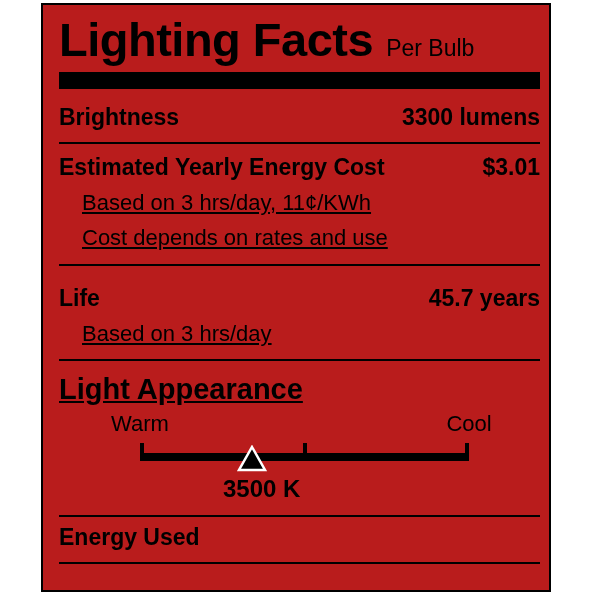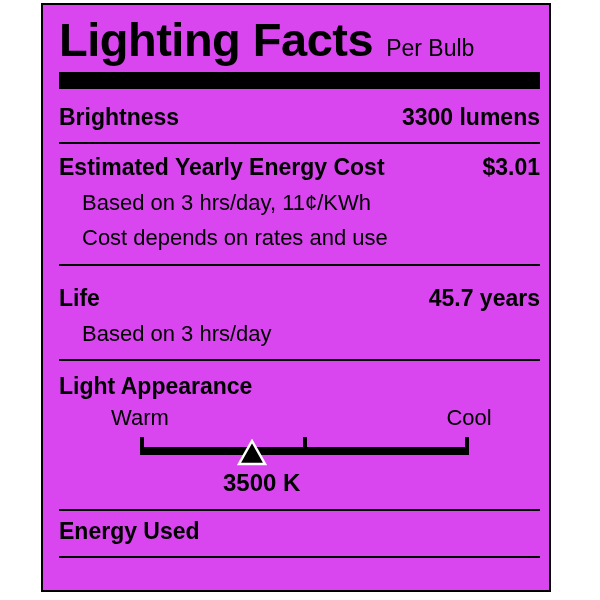--- a/index.html
+++ b/index.html
@@ -7,39 +7,39 @@
     width: 600px; height: 600px;
     background: #ffffff;
     font-family: "Liberation Sans", sans-serif;
     color: #000000;
   }
   .label-box {
     position: absolute;
     left: 41px; top: 3px;
     width: 510px; height: 589px;
     border: 2px solid #000;
-    background: #d946ef;
+    background: #b91c1c;
     padding: 5px 9px 0 16px;
   }
   .header { display: flex; align-items: baseline; gap: 13px; padding-top: 2px; }
   .title { font-size: 47px; font-weight: bold; letter-spacing: -0.5px; white-space: nowrap; }
   .subtitle { font-size: 23px; white-space: nowrap; }
   .black-bar { height: 17px; background: #000; margin-top: 5px; }
   .section { border-bottom: 2px solid #000; }
   .row-main {
     display: flex; justify-content: space-between; align-items: baseline;
     font-weight: bold; font-size: 23px;
   }
   .sec-brightness { padding: 15px 0 11px; }
   .sec-energy-cost { padding: 10px 0 13px; }
   .sec-life { padding: 19px 0 12px; }
   .sec-light-appearance { padding: 12px 0 13px; }
   .sec-energy-used { padding: 7px 0 11px; }
-  .note { font-size: 22px; padding-left: 23px; margin-top: 9px; }
-  .la-heading { font-size: 23px; font-weight: bold; }
+  .note { font-size: 22px; padding-left: 23px; margin-top: 9px; text-decoration: underline; }
+  .la-heading { font-size: 29px; font-weight: bold; text-decoration: underline; }
   .scale-area { position: relative; margin-left: 81px; width: 329px; }
   .warmcool-row { position: relative; height: 25px; margin-top: 5px; font-size: 22px; }
   .warmcool-row .wc-label { position: absolute; transform: translateX(-50%); white-space: nowrap; }
   .wc-warm { left: 0; }
   .wc-cool { left: 100%; }
   .scale { position: relative; height: 30px; margin-top: 7px; }
   .tick { position: absolute; top: 0; width: 4px; height: 18px; background: #000; }
   .tick-left { left: 0; }
   .tick-mid { left: 50%; margin-left: -2px; }
   .tick-right { right: 0; }

